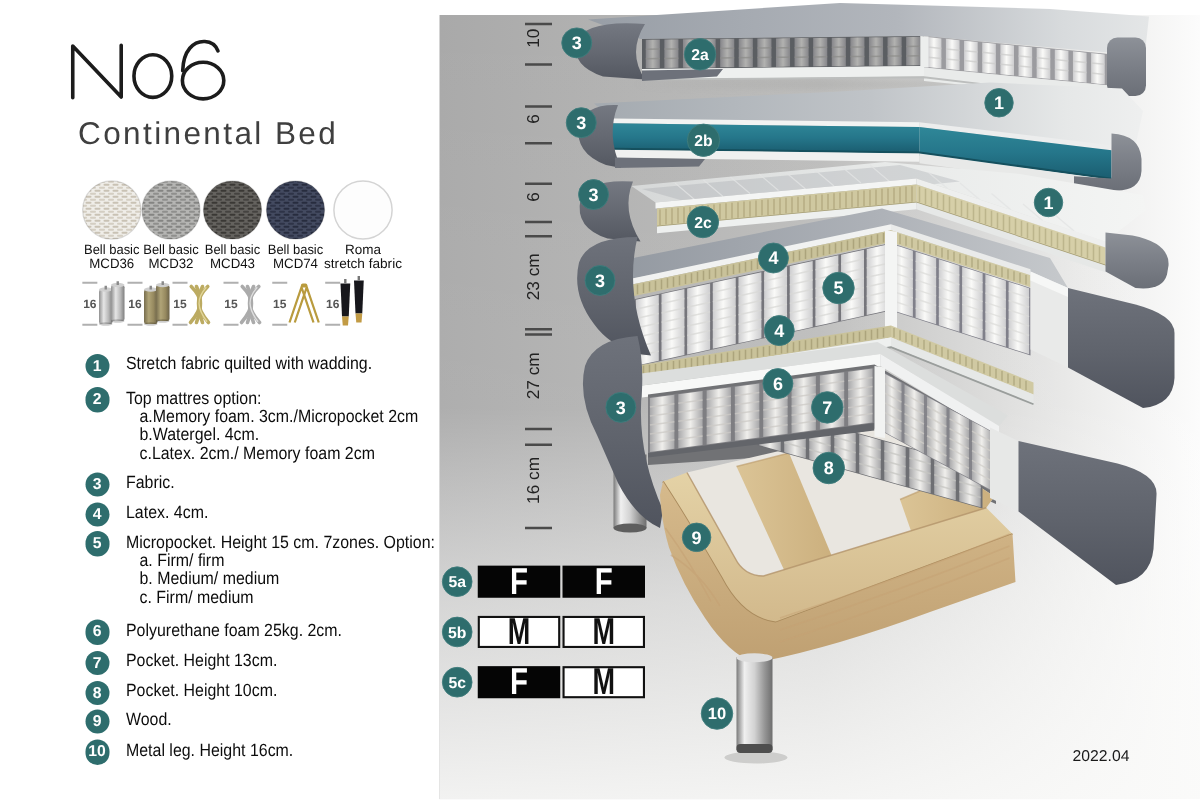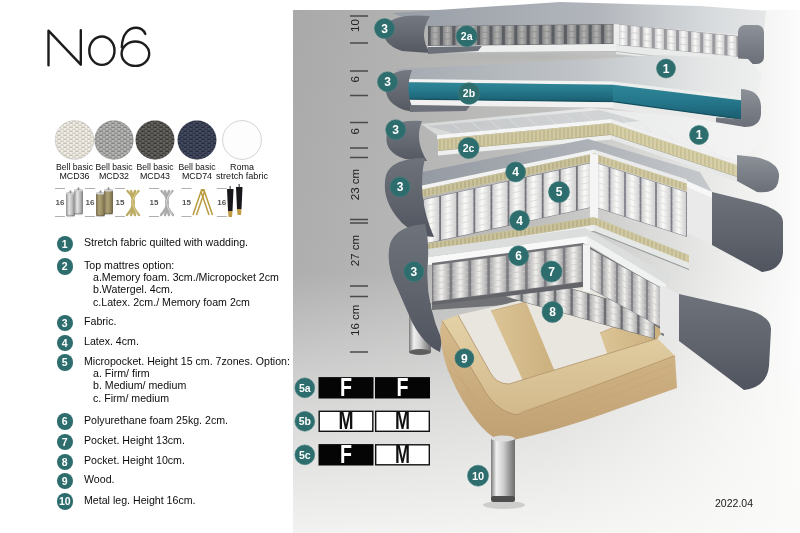--- a/index.html
+++ b/index.html
@@ -12,20 +12,21 @@
 <body>
 <div id="page">
 
 <svg class="abs" style="left:40px;top:20px" width="120" height="55" viewBox="0 0 120 55">
 <path d="M8.5,45.2 L8.5,10.7 L40.8,44.7 L40.8,10.2" stroke="#1c1c1c" stroke-width="2.4" fill="none" stroke-linecap="round" stroke-linejoin="round"></path>
 <ellipse cx="61.9" cy="30.7" rx="12.6" ry="14.2" stroke="#1c1c1c" stroke-width="2.4" fill="none"></ellipse>
 <ellipse cx="95.4" cy="33.7" rx="13.8" ry="12.2" stroke="#1c1c1c" stroke-width="2.4" fill="none"></ellipse>
 <path d="M81.8,27.2 C82.2,13.5 89,7.3 96.6,7.7 C100.8,7.9 103.8,10.1 105.3,13.9" stroke="#1c1c1c" stroke-width="2.4" fill="none" stroke-linecap="round"></path>
 </svg>
 
+<div class="abs" style="left:52px;top:78px;font-size:21px;color:#3f3f3f;letter-spacing:1.6px;">Continental Bed</div>
 
 <div class="abs" style="left:0;top:0"><svg width="293" height="533" viewBox="0 0 293 533" font-family="&quot;Liberation Sans&quot;, sans-serif">
         <defs>
           <pattern id="wv1" width="6" height="4" patternUnits="userSpaceOnUse">
             <rect width="6" height="4" fill="#efede8"></rect>
             <rect x="0" y="0.5" width="4" height="1.4" rx="0.7" fill="#d4cec2"></rect>
             <rect x="3" y="2.5" width="4" height="1.4" rx="0.7" fill="#c9c2b4"></rect>
             <rect x="-3" y="2.5" width="4" height="1.4" rx="0.7" fill="#c9c2b4"></rect>
           </pattern>
           <pattern id="wv2" width="6" height="4" patternUnits="userSpaceOnUse">

